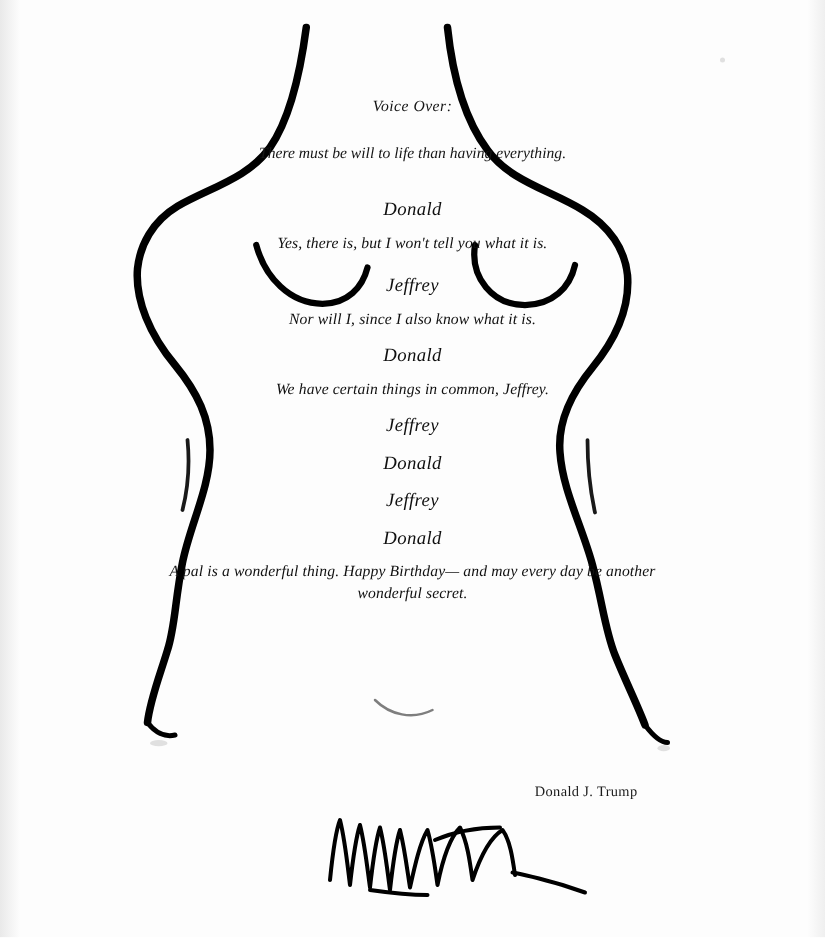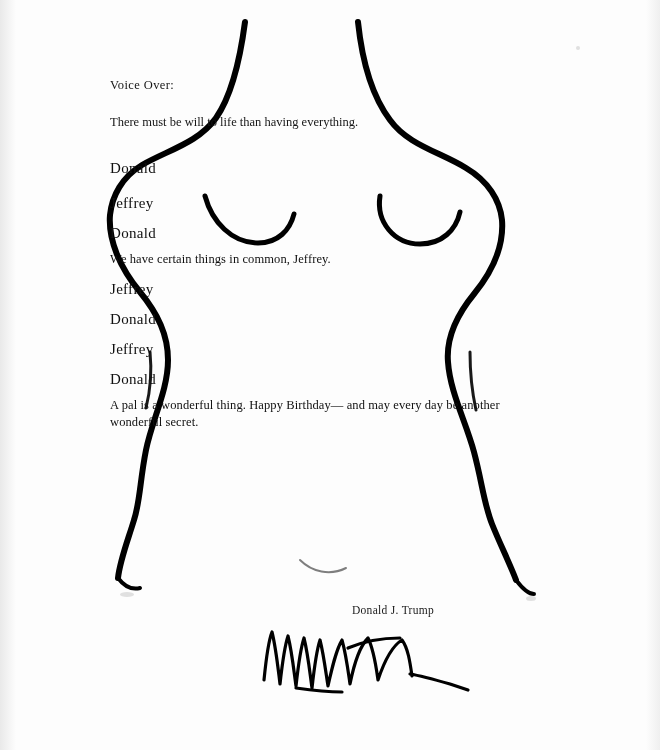--- a/index.html
+++ b/index.html
@@ -43,22 +43,23 @@
     top: 0;
     width: 660px;
     height: 750px;
     pointer-events: none;
   }
   #letter {
     position: absolute;
     left: 110px;
     top: 78px;
     width: 440px;
-    text-align: left;
+    text-align: center;
     color: #151515;
+    font-style: italic;
   }
   .speaker {
     font-size: 15px;
     letter-spacing: 0.3px;
     margin: 13px 0 0 0;
     font-weight: 400;
     color: #101010;
   }
   .line {
     font-size: 12.5px;
@@ -74,23 +75,23 @@
   }
   .vo-line {
     font-size: 12.5px;
     margin: 22px 0 0 0;
   }
   .gap-lg { margin-top: 30px; }
   .gap-md { margin-top: 18px; }
   #sign-block {
     position: absolute;
     left: 250px;
-    top: 604px;
+    top: 628px;
     width: 260px;
-    text-align: center;
+    text-align: right;
   }
   #sign-name {
     font-size: 11.5px;
     color: #1a1a1a;
     letter-spacing: 0.3px;
     margin: 0 0 2px 26px;
   }
   #signature {
     display: block;
   }
@@ -145,22 +146,24 @@
 
   <div class="smudge" style="left:576px; top:46px; width:4px; height:4px;"></div>
   <div class="smudge" style="left:120px; top:592px; width:14px; height:5px;"></div>
   <div class="smudge" style="left:526px; top:596px; width:10px; height:5px;"></div>
 
   <div id="letter">
     <p class="vo-head">Voice Over:</p>
     <p class="vo-line">There must be will to life than having everything.</p>
 
     <p class="speaker gap-lg">Donald</p>
+    <p class="line">Yes, there is, but I won't tell you what it is.</p>
 
     <p class="speaker gap-md">Jeffrey</p>
+    <p class="line">Nor will I, since I also know what it is.</p>
 
     <p class="speaker">Donald</p>
     <p class="line">We have certain things in common, Jeffrey.</p>
 
     <p class="speaker">Jeffrey</p>
 
     <p class="speaker">Donald</p>
 
     <p class="speaker">Jeffrey</p>
 

